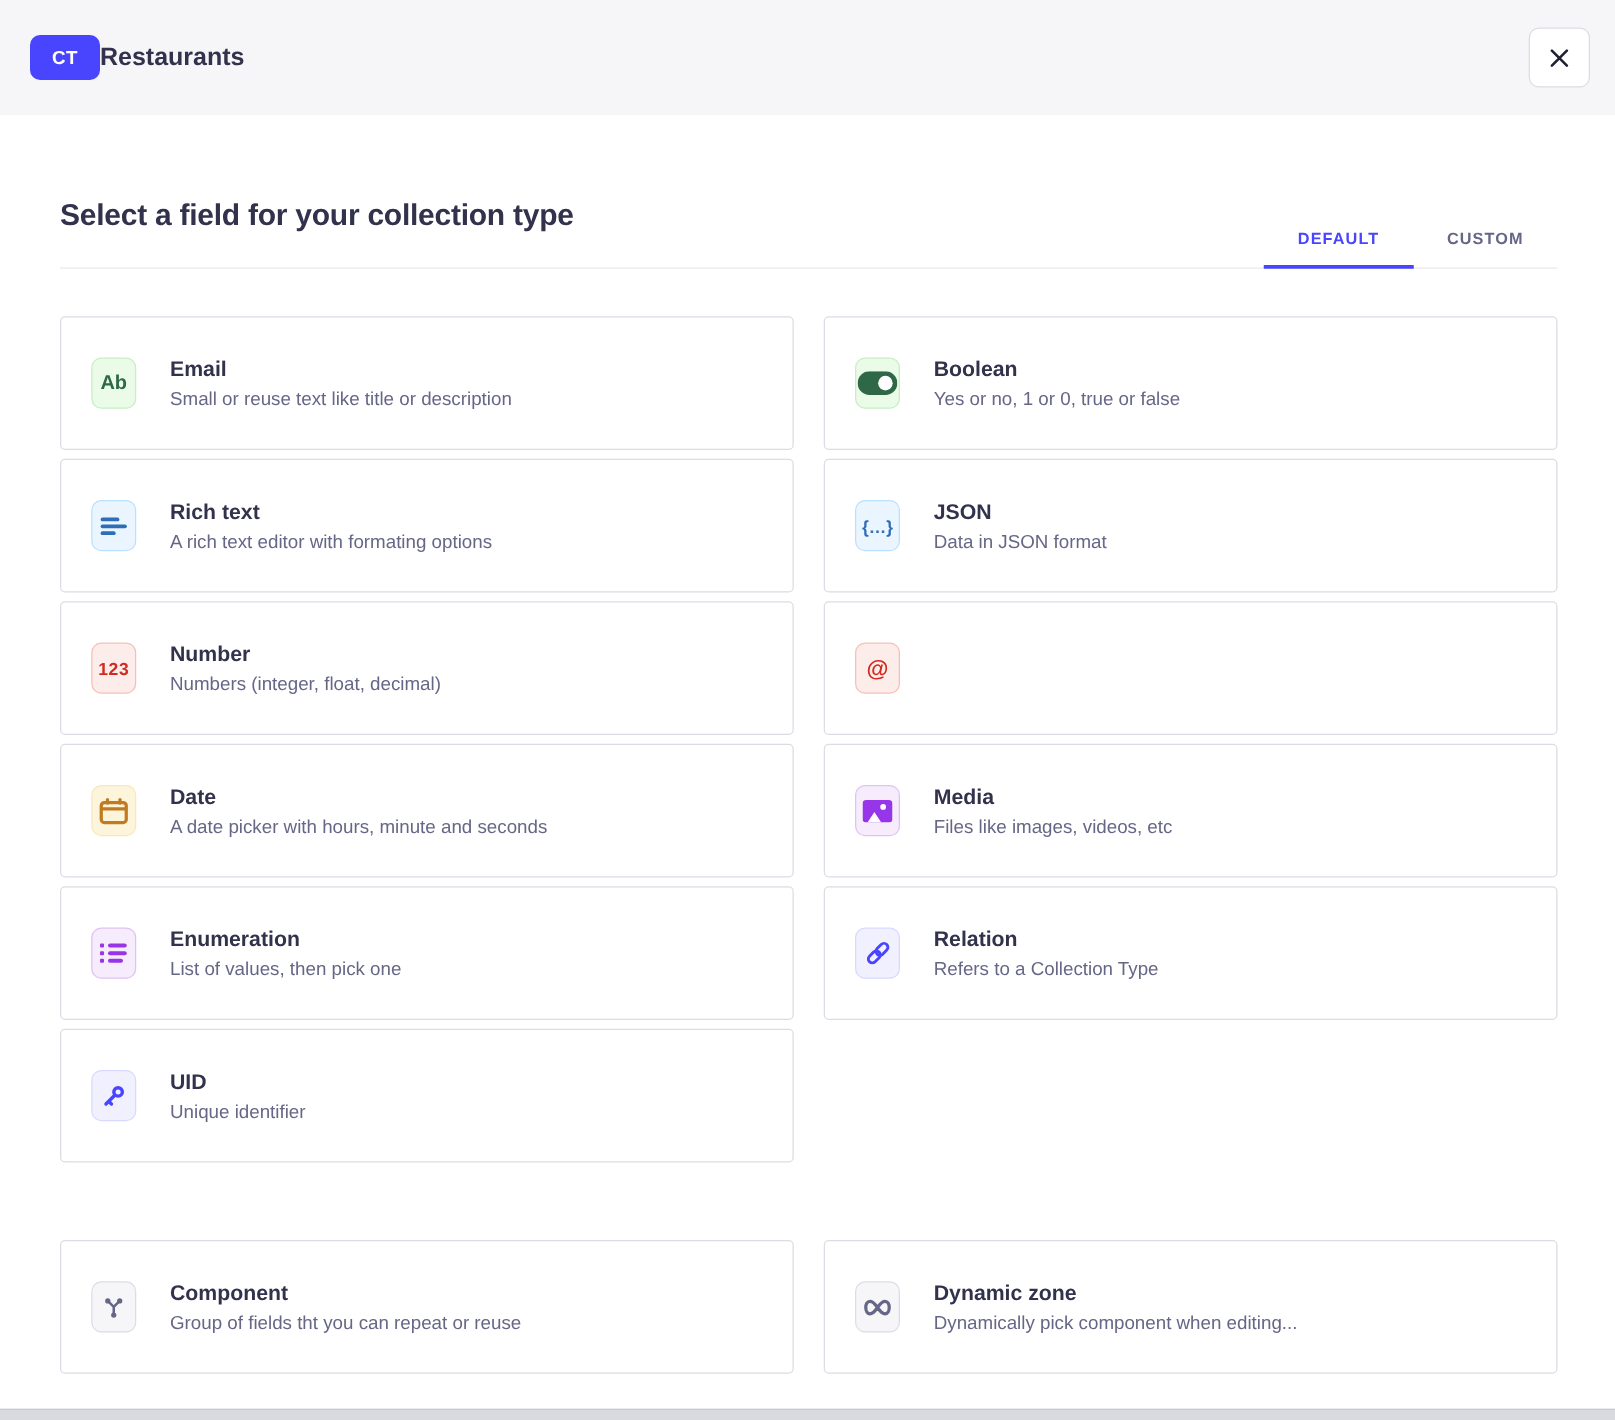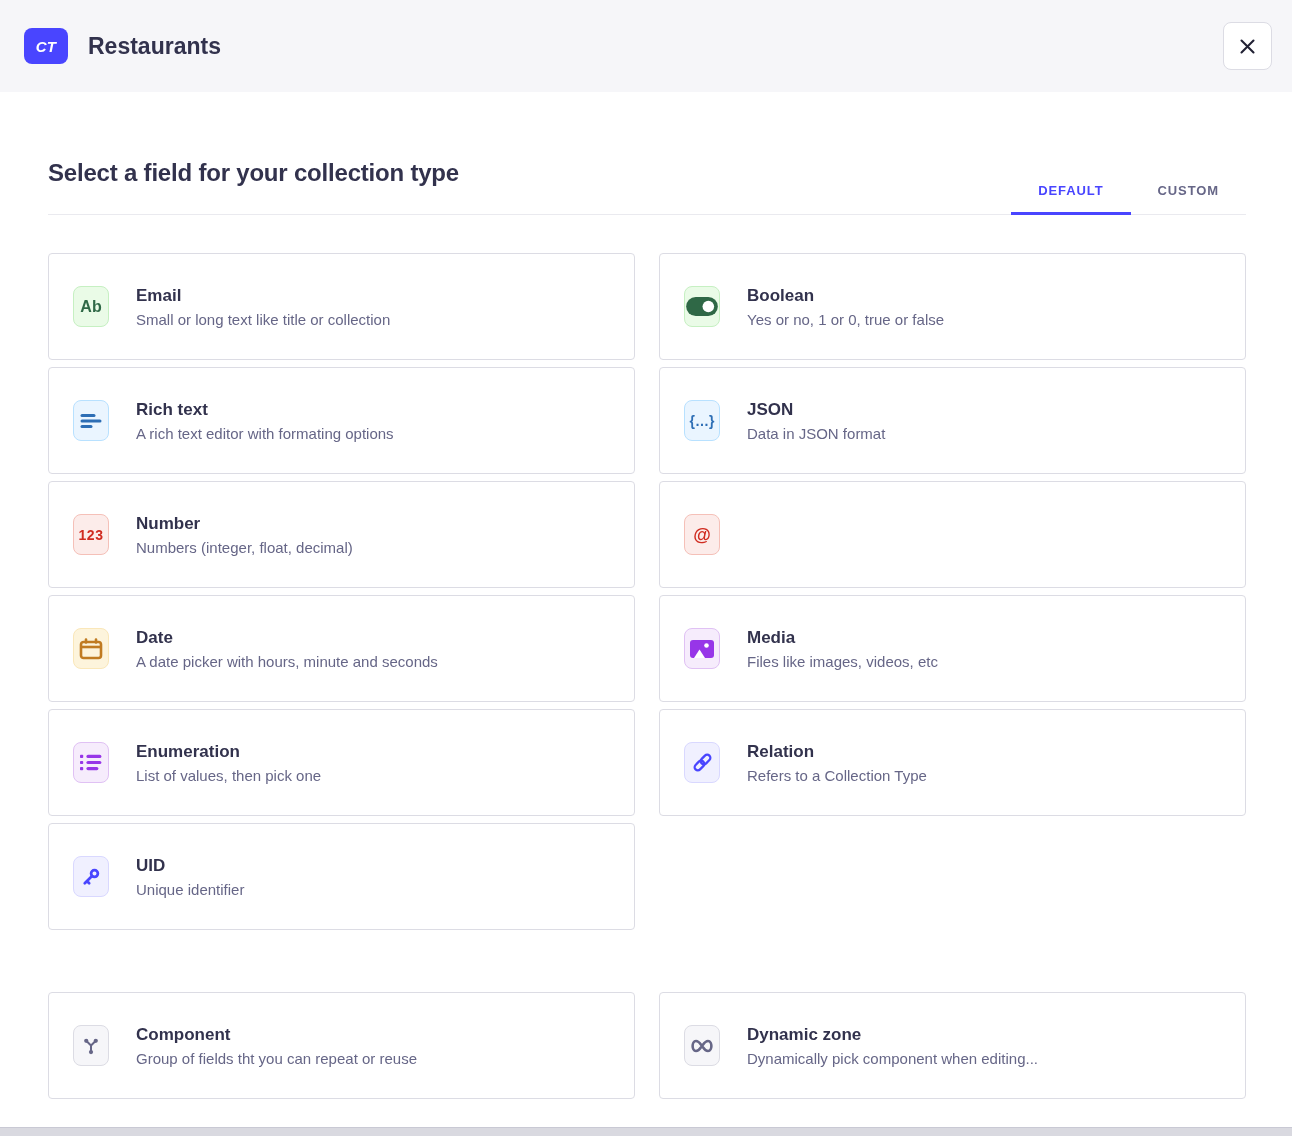--- a/index.html
+++ b/index.html
@@ -12,33 +12,31 @@
   }
   
   .header {
     height: 92px;
     background: var(--header-bg, #f6f6f9);
     display: flex;
     align-items: center;
     padding: 0 20px 0 24px;
   }
   .ct-badge {
-    width: 44px; height: 36px;
+    width: 56px; height: 36px;
     border-radius: 8px;
     background: var(--accent, #4945ff);
     color: #fff;
     font-weight: 700;
-    font-style: italic;
     font-size: 15px;
     display: flex; align-items: center; justify-content: center;
     letter-spacing: .3px;
   }
   .header-title {
-    margin-left: 20px;
-    font-size: 23px;
+    font-size: 20px;
     font-weight: 700;
     color: var(--title-color, #32324d);
   }
   .close-btn {
     margin-left: auto;
     width: 49px; height: 48px;
     background: #fff;
     border: 1px solid var(--card-border, #dcdce4);
     border-radius: 8px;
     display: flex; align-items: center; justify-content: center;
@@ -152,21 +150,21 @@
 
   <div class="grid" id="grid-default">
       <div class="card">
     <div class="icon-box" style="background: rgb(234, 251, 231); border-color: rgb(198, 240, 194); color: rgb(47, 104, 70);">
       <span class="icon">
             <span class="glyph" style="font-size:16px">Ab</span>
           </span>
     </div>
     <div class="card-text">
       <div class="card-title">Email</div>
-      <div class="card-desc">Small or long text like title or collection</div>
+      <div class="card-desc">Small or reuse text like title or description</div>
     </div>
   </div>
       <div class="card">
     <div class="icon-box" style="background: rgb(234, 251, 231); border-color: rgb(198, 240, 194); color: rgb(47, 104, 70);">
       <span class="icon">
             <svg width="32" height="19" viewBox="0 0 30 18">
               <rect x="0" y="0" width="30" height="18" rx="9" fill="#2f6846"></rect>
               <circle cx="21" cy="9" r="5.5" fill="#fff"></circle>
             </svg>
           </span>

